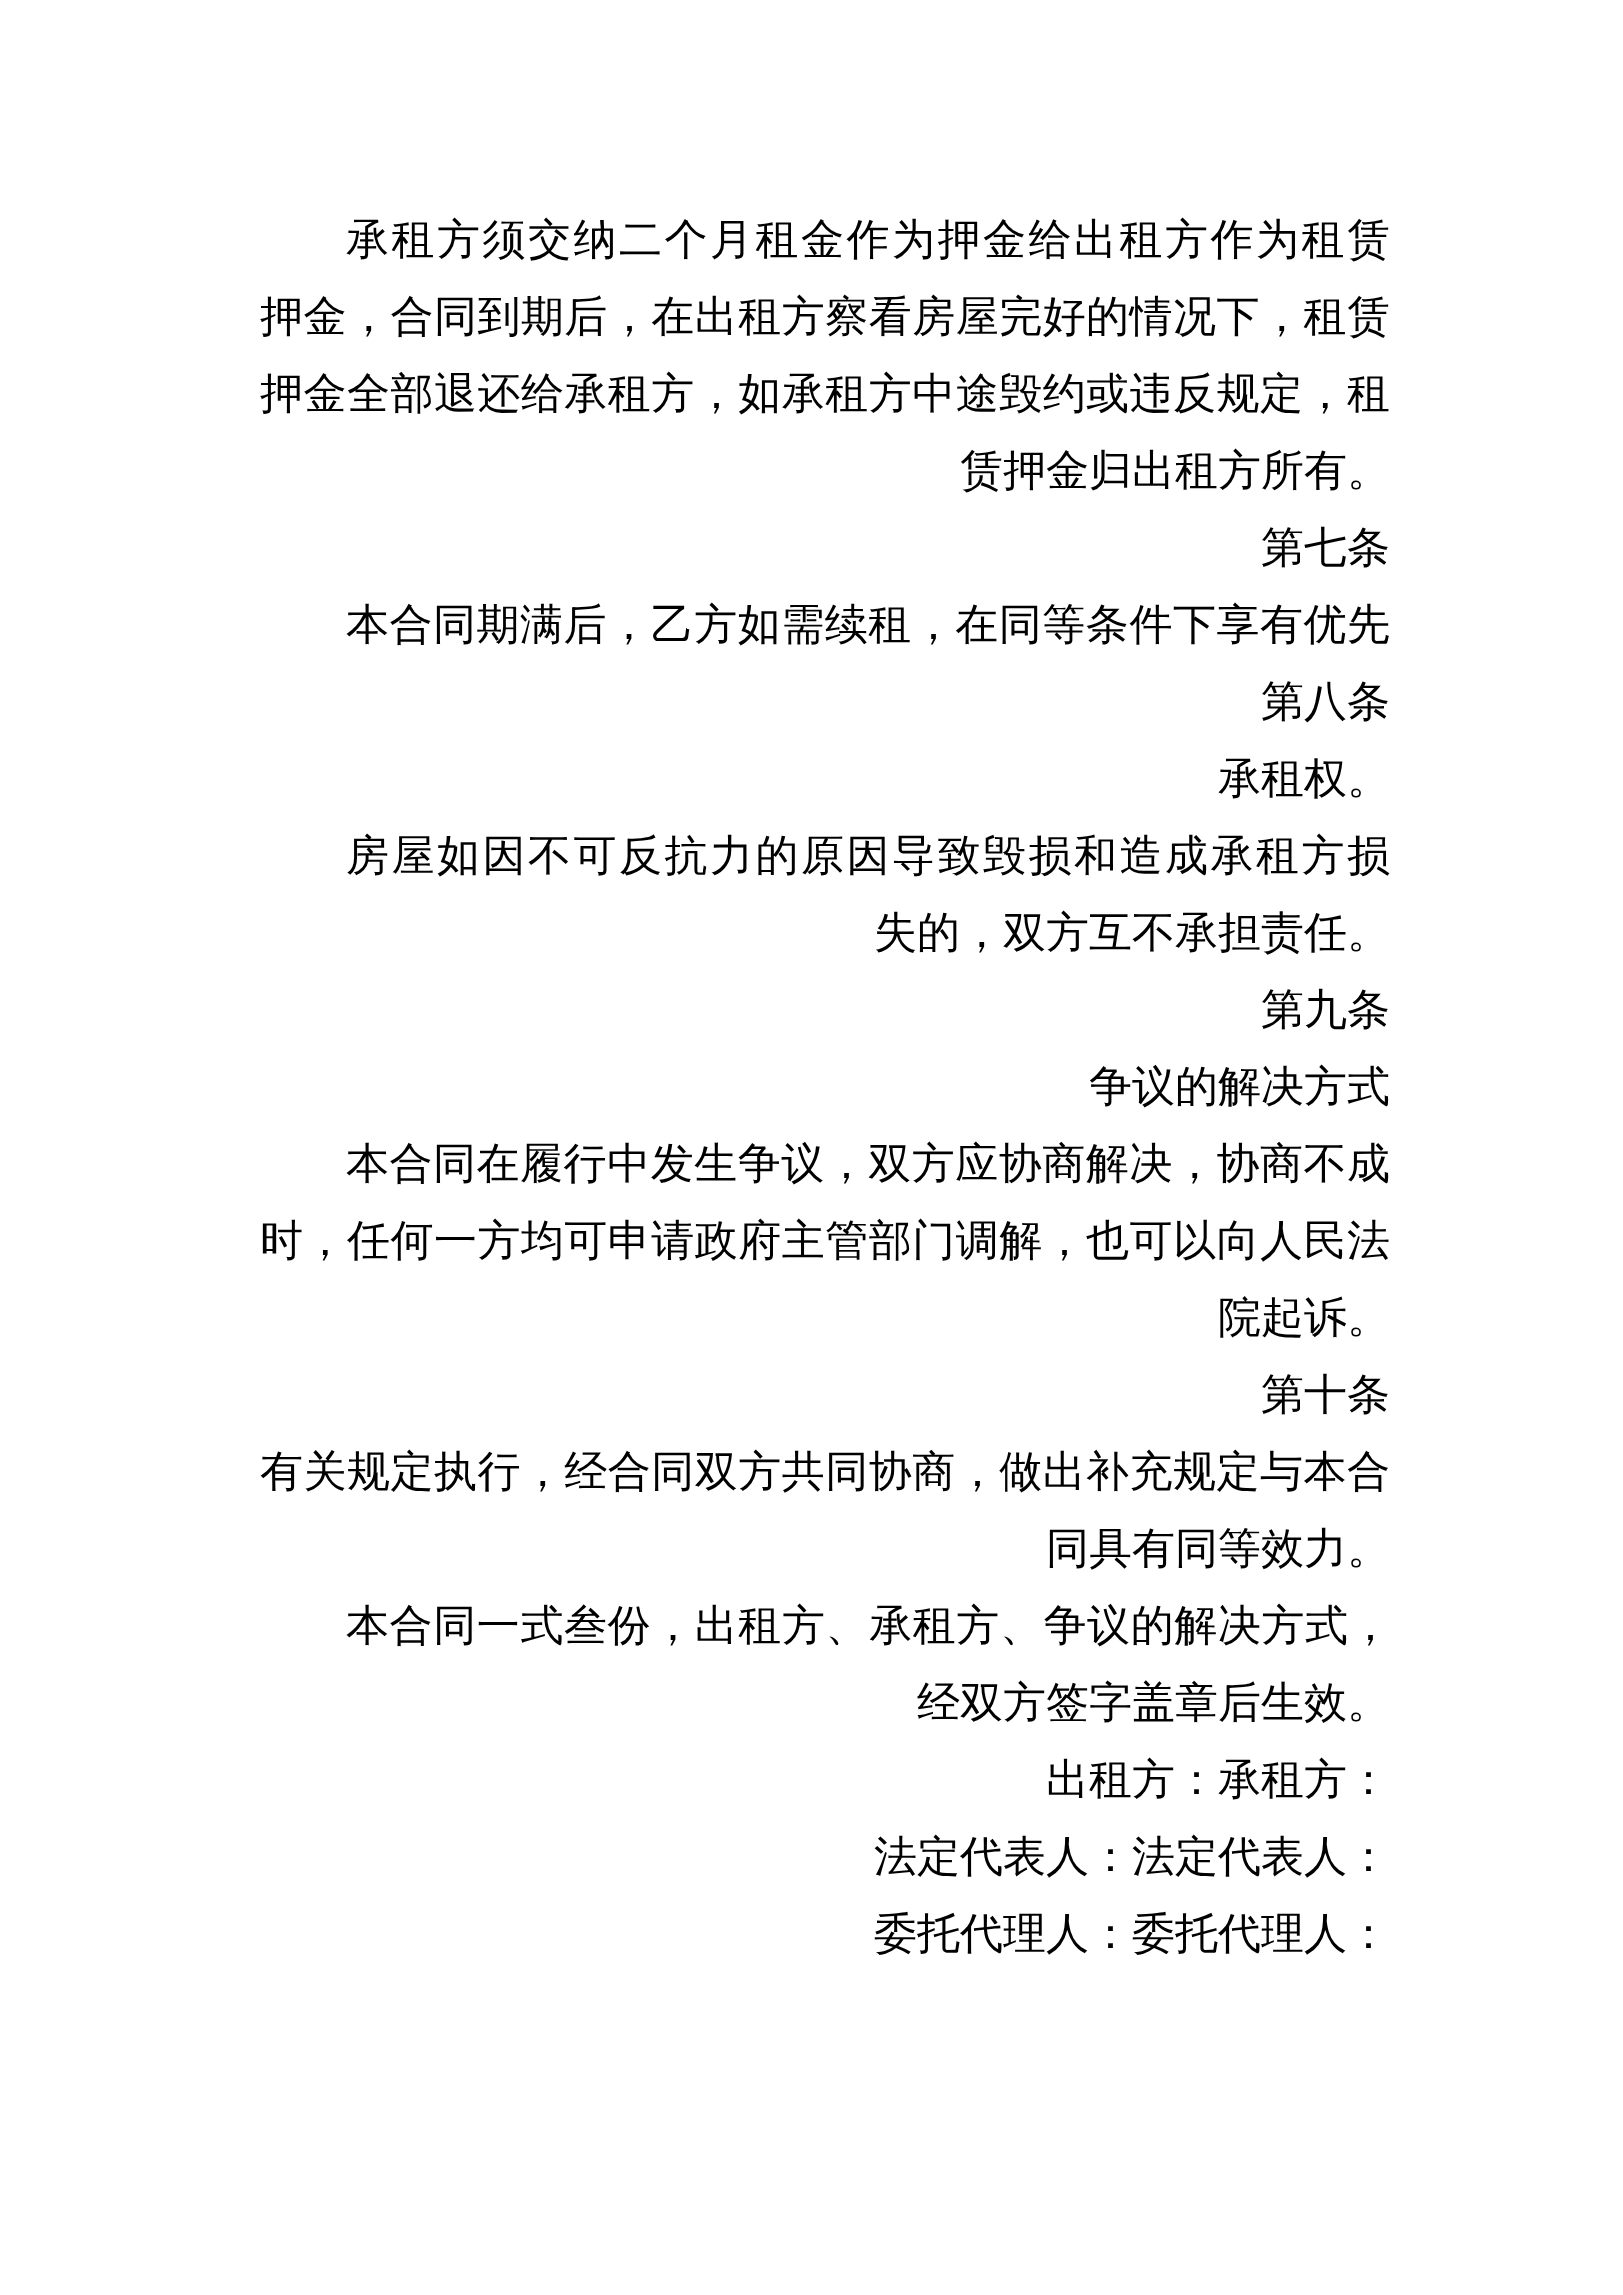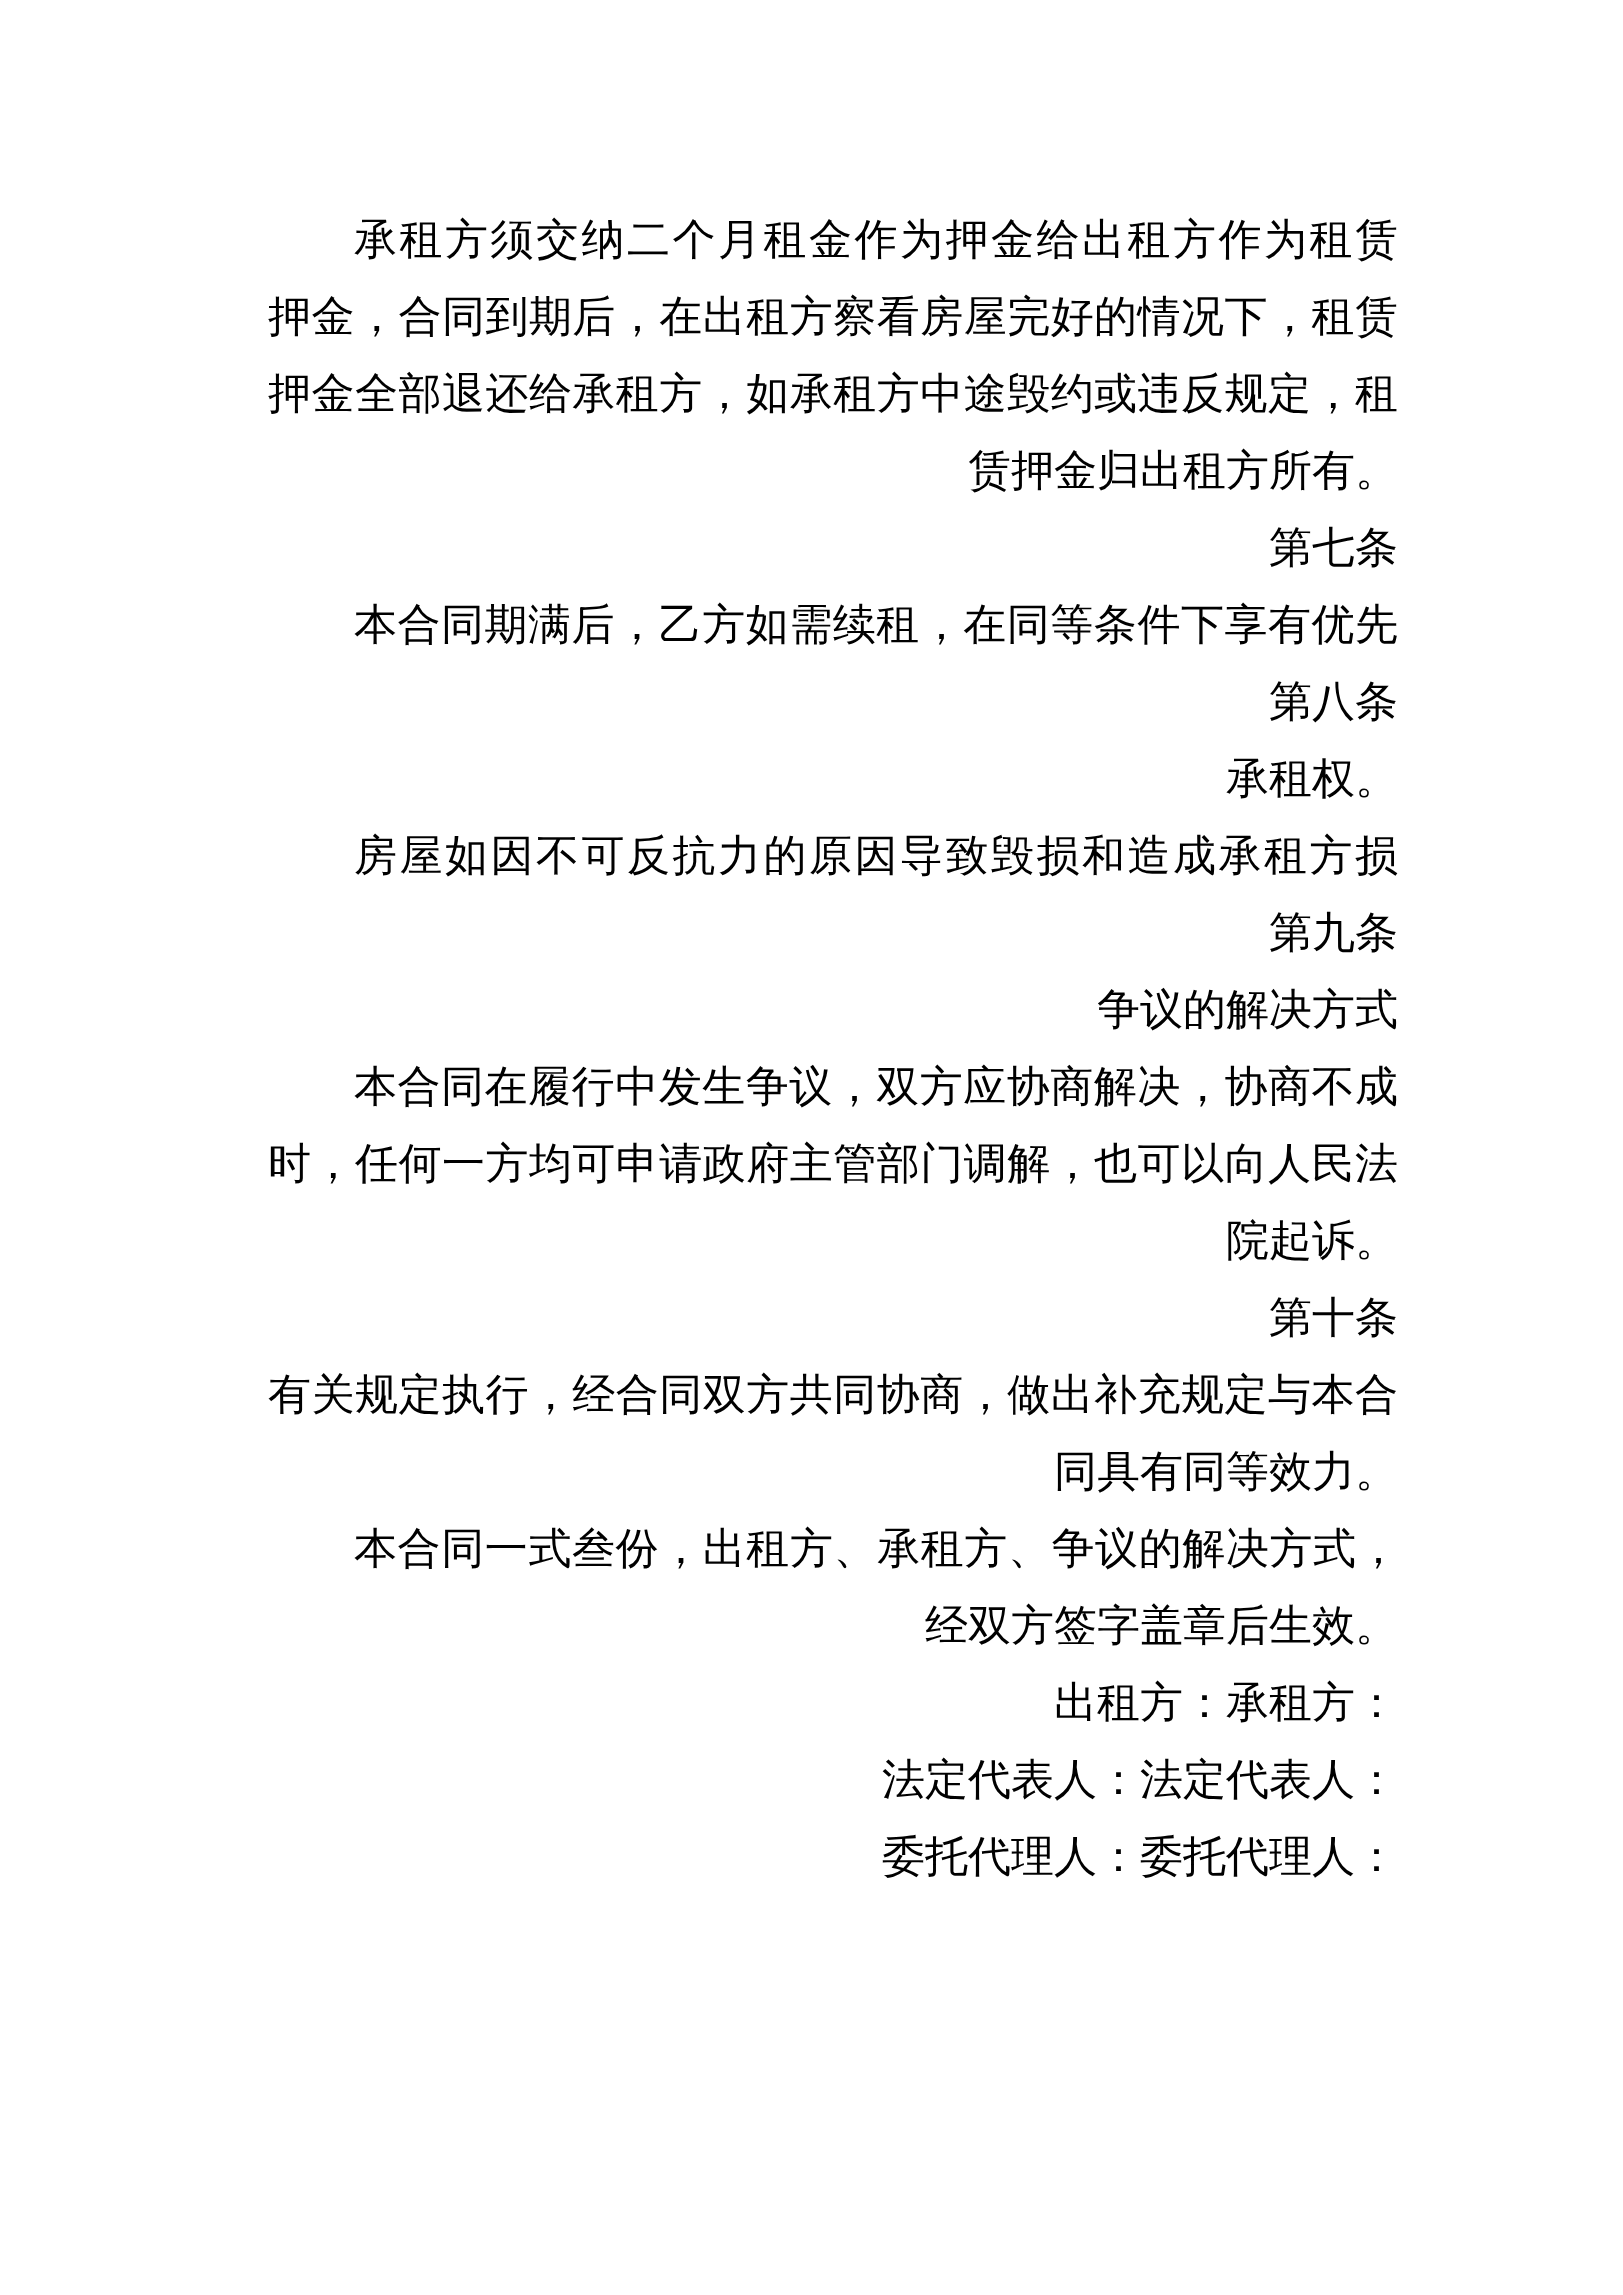--- a/index.html
+++ b/index.html
@@ -12,21 +12,21 @@
     position: relative;
     width: 1623px;
     height: 2295px;
     background: #ffffff;
     overflow: hidden;
     font-family: "Liberation Serif", "DejaVu Serif", serif;
     color: #000000;
   }
   .text-block {
     position: absolute;
-    left: 268px;
+    left: 260px;
     top: 201px;
     width: 1130px;
   }
   .line {
     height: 77px;
     line-height: 77px;
     font-size: 43px;
     letter-spacing: 0px;
     white-space: nowrap;
     font-weight: normal;
@@ -51,20 +51,21 @@
   <div class="text-block">
     <div class="line indent fill">承租方须交纳二个月租金作为押金给出租方作为租赁</div>
     <div class="line fill">押金，合同到期后，在出租方察看房屋完好的情况下，租赁</div>
     <div class="line fill">押金全部退还给承租方，如承租方中途毁约或违反规定，租</div>
     <div class="line">赁押金归出租方所有。</div>
     <div class="line indent">第七条</div>
     <div class="line indent fill">本合同期满后，乙方如需续租，在同等条件下享有优先</div>
     <div class="line indent">第八条</div>
     <div class="line">承租权。</div>
     <div class="line indent fill">房屋如因不可反抗力的原因导致毁损和造成承租方损</div>
+    <div class="line">失的，双方互不承担责任。</div>
     <div class="line indent">第九条</div>
     <div class="line indent">争议的解决方式</div>
     <div class="line indent fill">本合同在履行中发生争议，双方应协商解决，协商不成</div>
     <div class="line fill">时，任何一方均可申请政府主管部门调解，也可以向人民法</div>
     <div class="line">院起诉。</div>
     <div class="line indent">第十条</div>
     <div class="line fill">有关规定执行，经合同双方共同协商，做出补充规定与本合</div>
     <div class="line">同具有同等效力。</div>
     <div class="line indent fill tight">本合同一式叁份，出租方、承租方、争议的解决方式，</div>
     <div class="line">经双方签字盖章后生效。</div>

